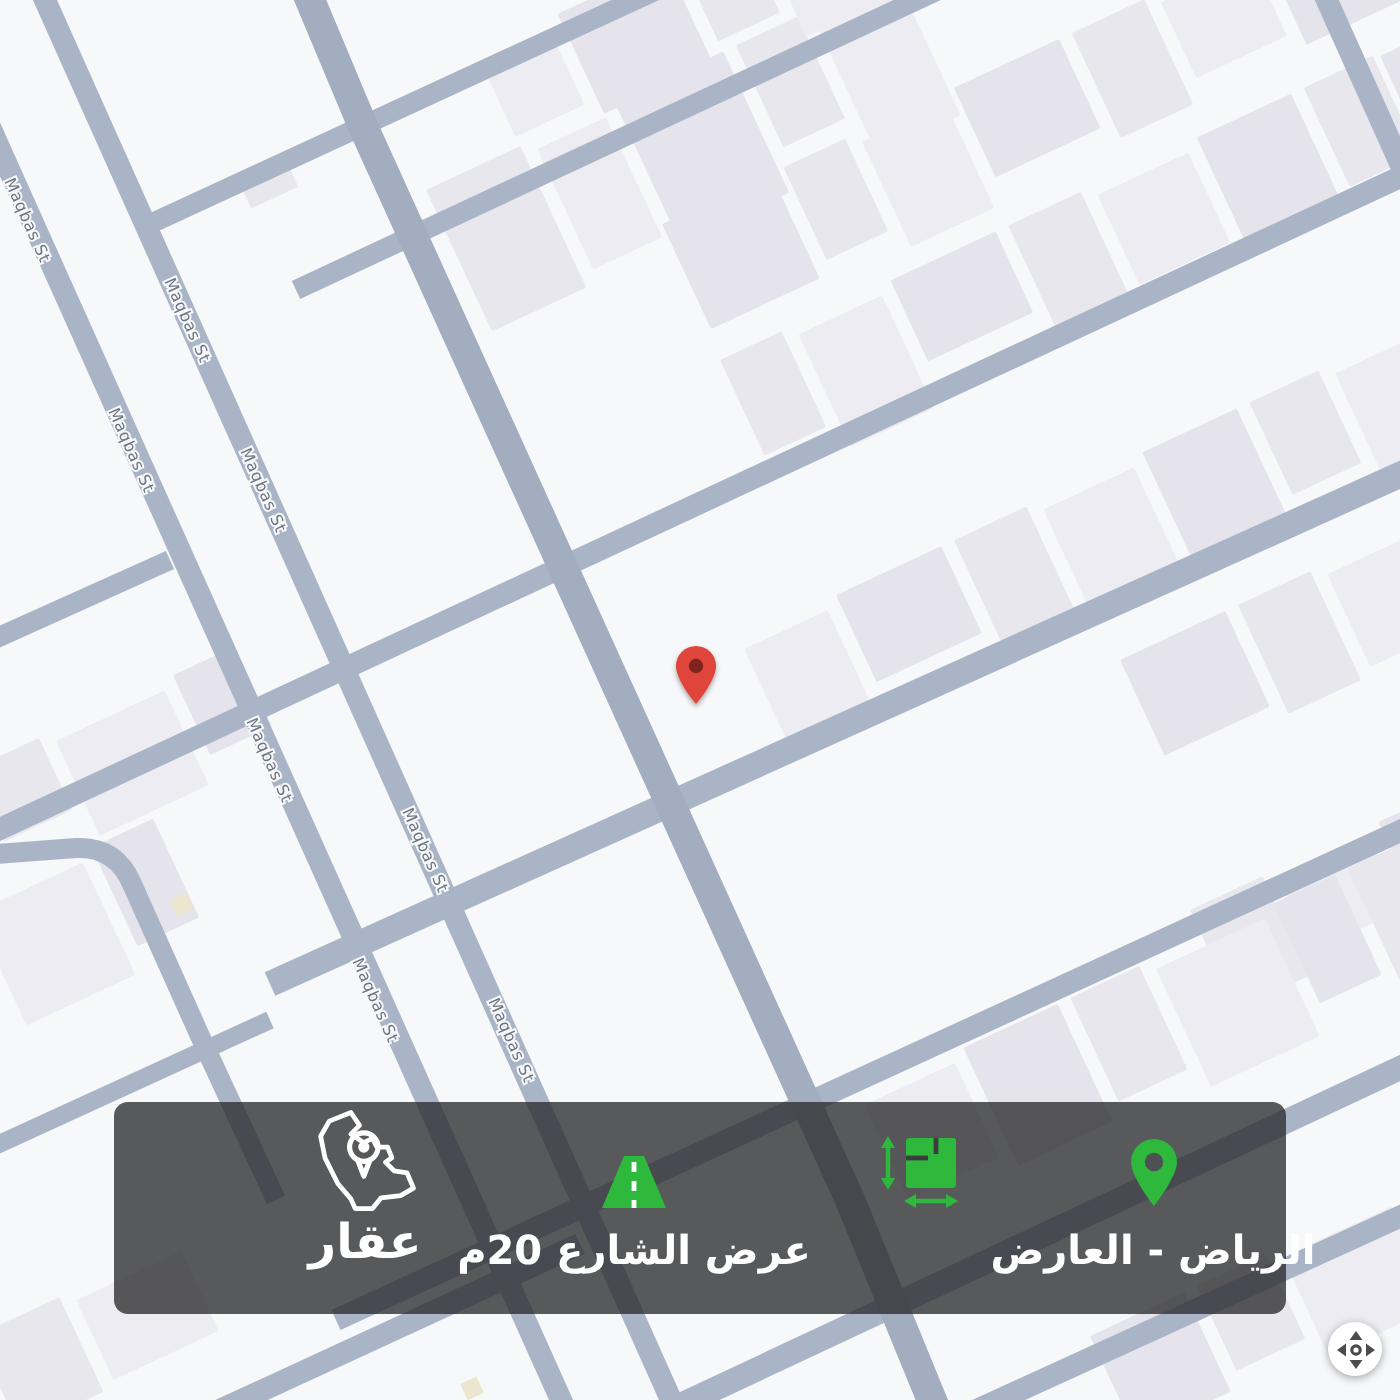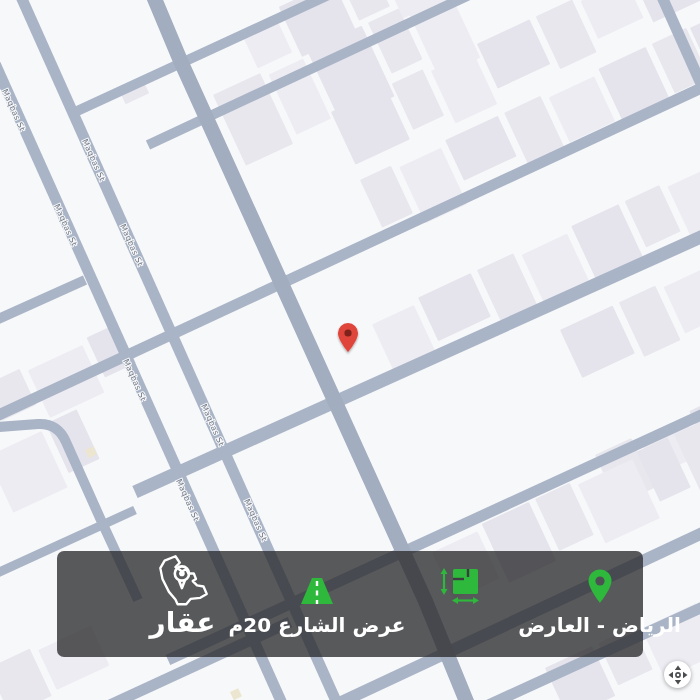--- a/index.html
+++ b/index.html
@@ -8,25 +8,25 @@
   svg{display:block;}
   #map-svg{position:absolute;left:0;top:0;}
   
   .info-bar{position:absolute;left:57px;top:551px;width:586px;height:106px;
             background:rgba(44,44,46,0.78);border-radius:7px;z-index:5;}
   .bar-item{position:absolute;top:8px;height:92px;display:flex;flex-direction:column;
             align-items:center;justify-content:flex-start;}
   .bar-item .icon-box{height:48px;display:flex;align-items:flex-end;justify-content:center;}
   .bar-label{margin-top:7px;color:#ffffff;font-weight:bold;font-size:20px;
              white-space:nowrap;direction:rtl;line-height:1.1;}
-  .item-location{left:455px;width:175px;}
+  .item-location{left:432px;width:175px;}
   .item-area{left:330px;width:150px;}
   .item-road{left:190px;width:140px;}
   .item-logo{left:78px;width:95px;}
-  .logo-word{margin-top:2px;color:#fff;font-weight:bold;font-size:28px;
+  .logo-word{margin-top:2px;color:#fff;font-weight:bold;font-size:24px;
              direction:rtl;line-height:1;}
   
   .pan-control{position:absolute;left:664px;top:661px;width:27px;height:27px;
                background:#ffffff;border-radius:50%;z-index:6;
                box-shadow:0 1px 4px rgba(0,0,0,0.35);
                display:flex;align-items:center;justify-content:center;}
   .street-label{font-size:8px;fill:#6e7582;letter-spacing:0.4px;
                 paint-order:stroke;stroke:#f7f8fa;stroke-width:2px;}
 </style>
 </head>

